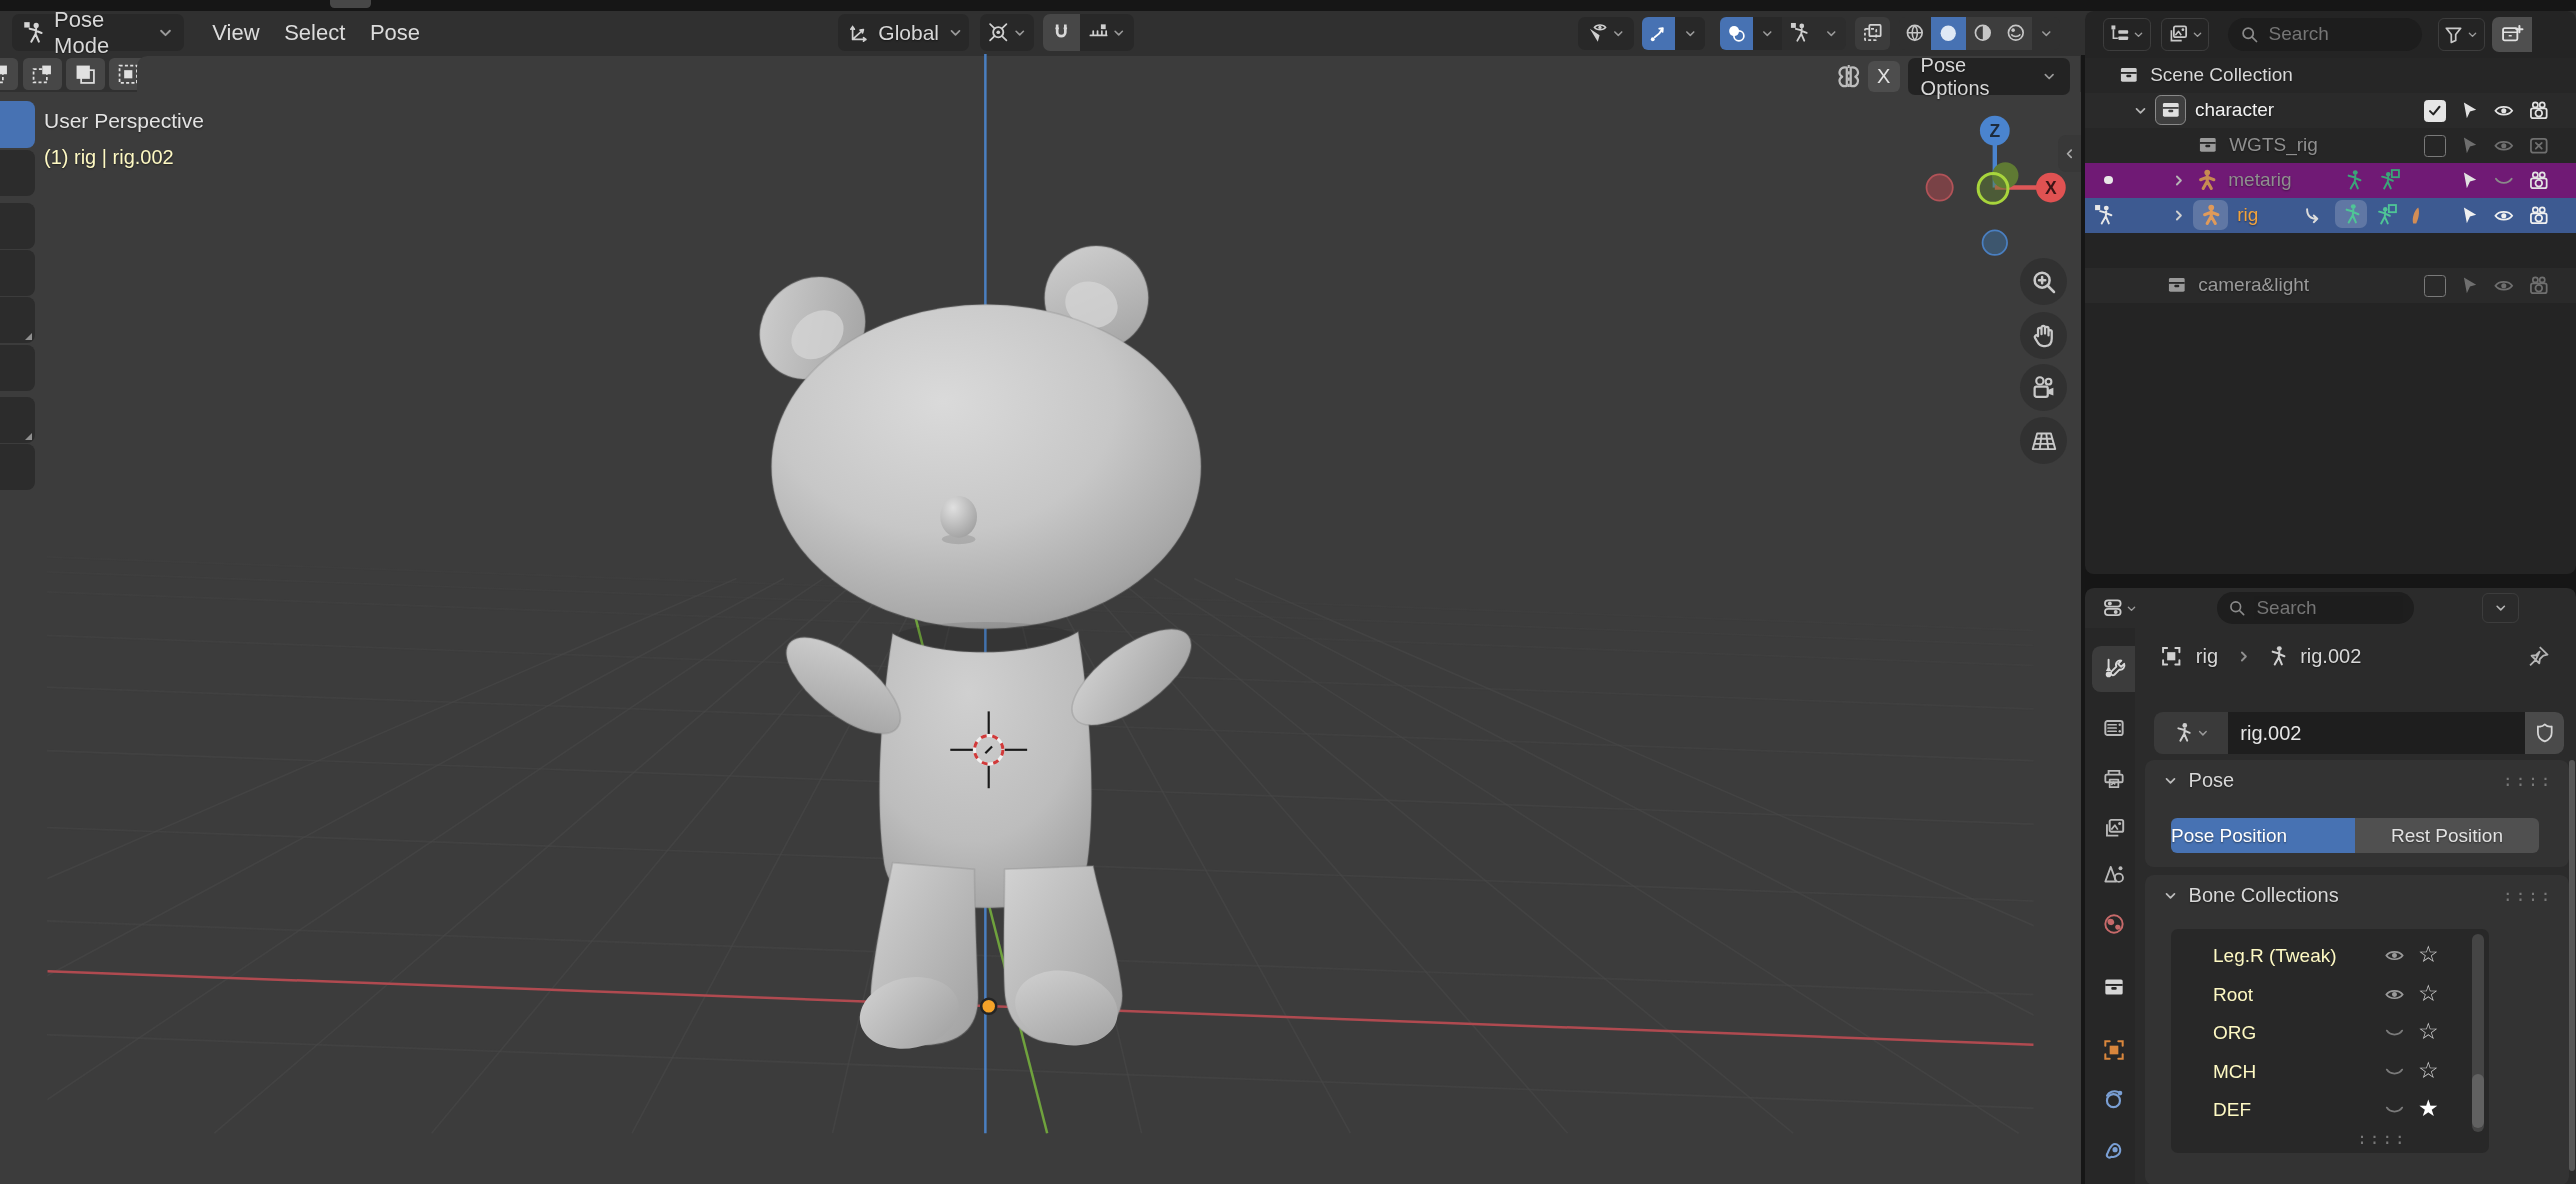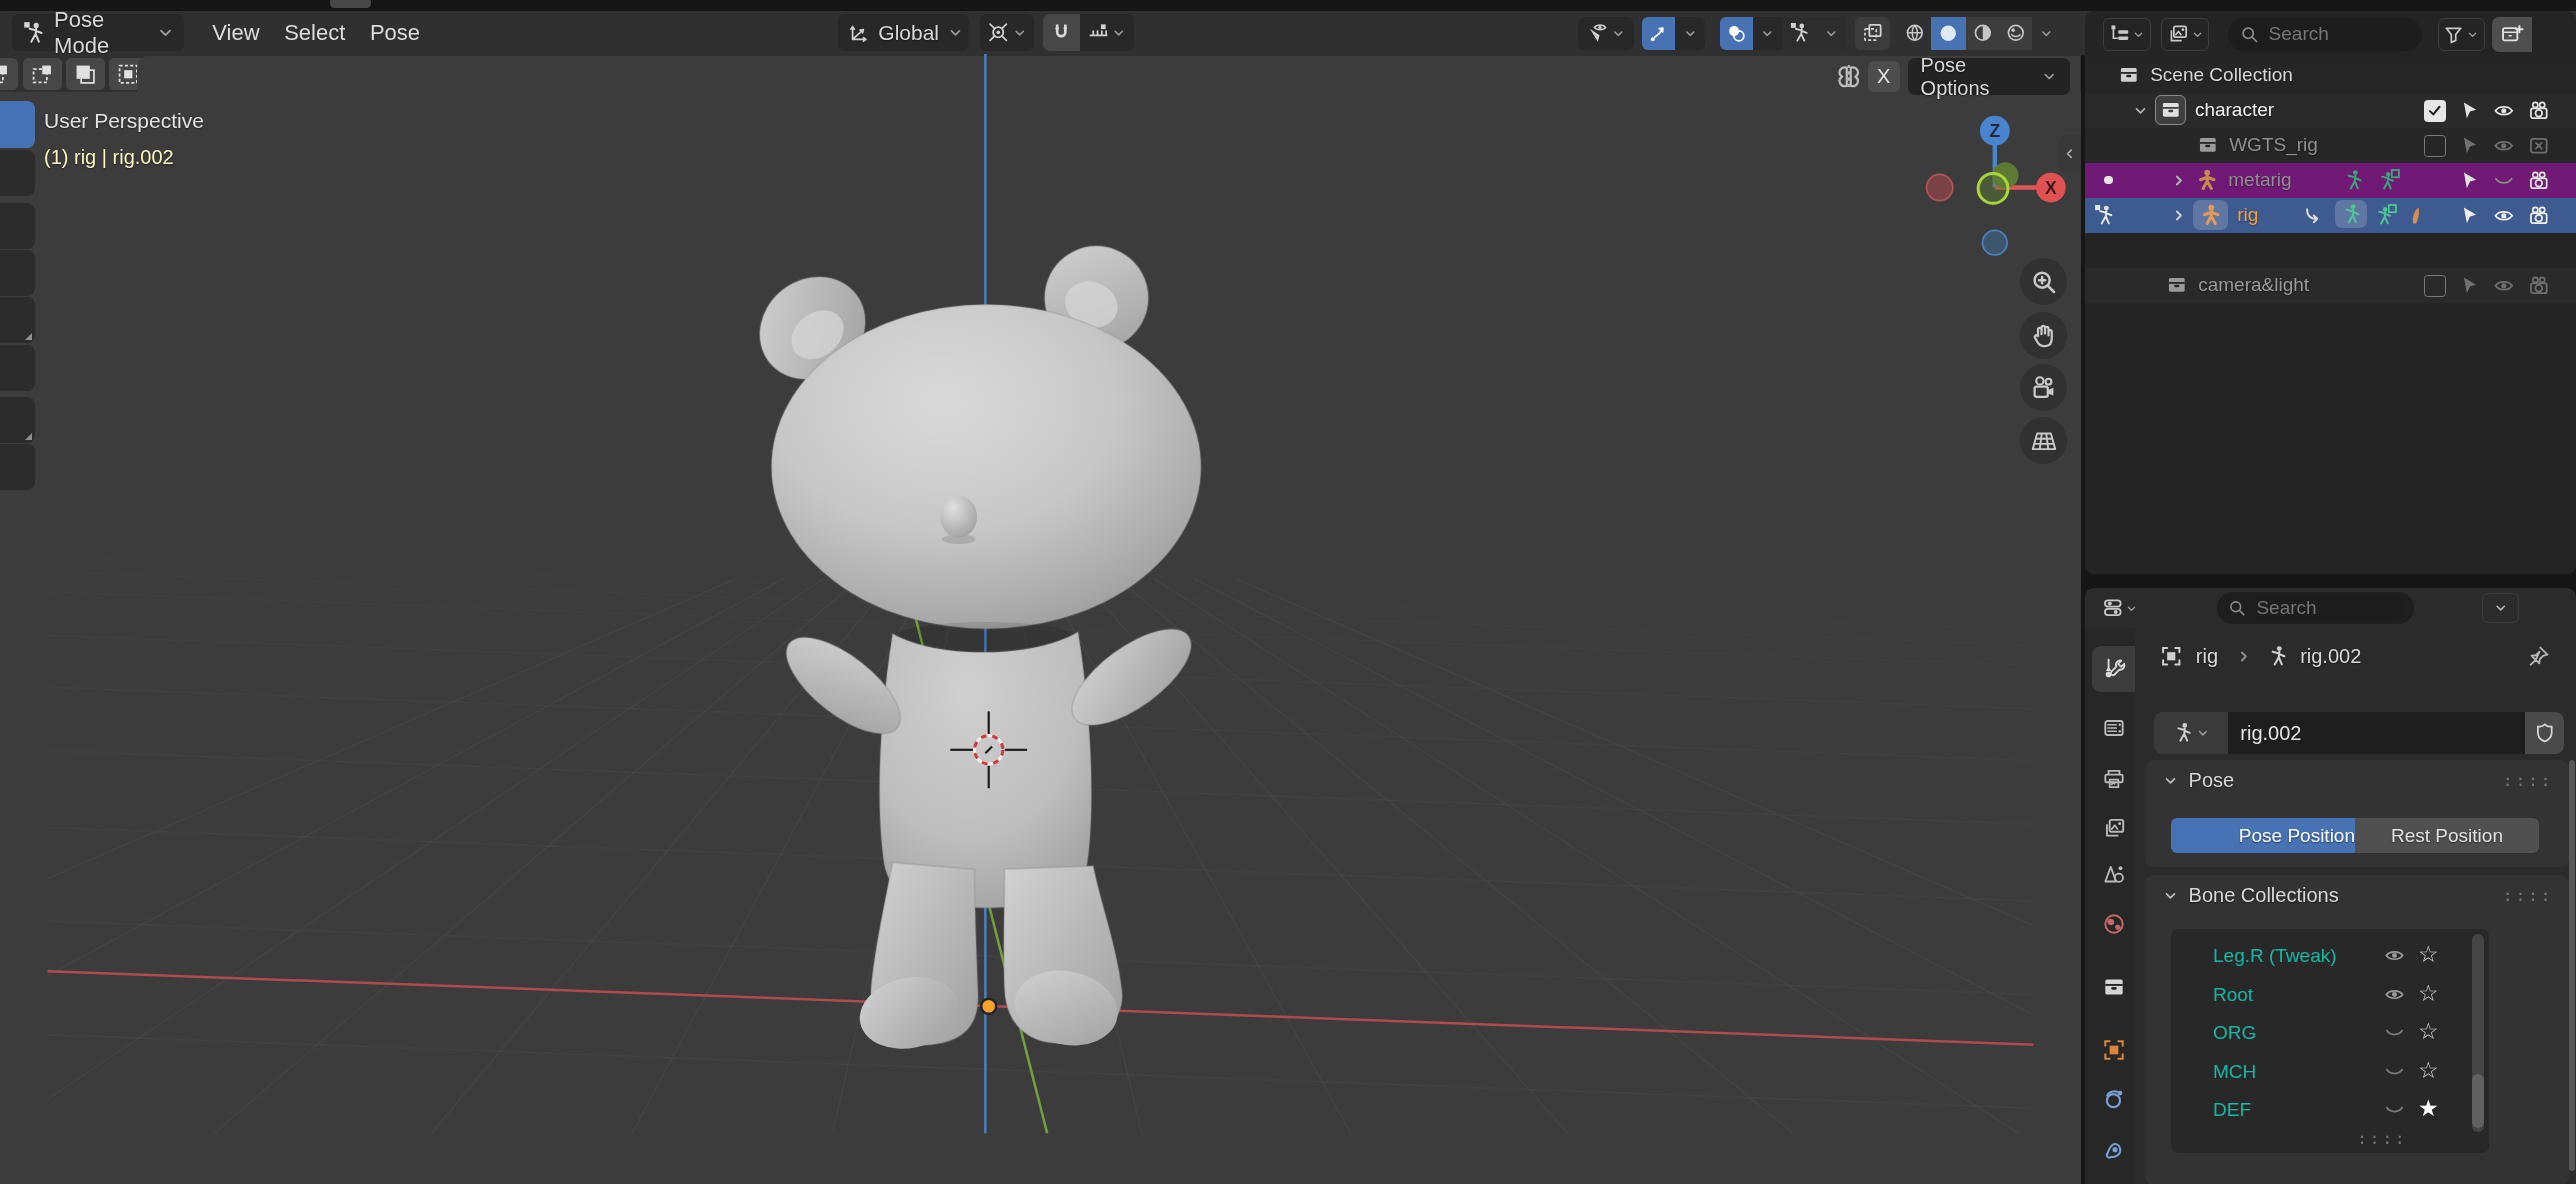--- a/index.html
+++ b/index.html
@@ -31,21 +31,21 @@
   .cb{width:22px;height:22px;border:1.8px solid #c4c4c4;border-radius:3.5px;}
   .cb.dim{border-color:#7a7a7a;}
   .cb.checked{background:#e6e6e6;border-color:#e6e6e6;display:flex;align-items:center;justify-content:center;}
   
   #props{left:2085px;top:588px;width:491px;height:597px;background:#2b2b2b;border-radius:8.8px 8.8px 0 0;overflow:hidden;}
   #props-tabs{position:absolute;left:0;top:40px;width:50px;height:557px;background:#272727;}
   .ptab{position:absolute;left:7px;width:43px;height:46px;display:flex;align-items:center;justify-content:center;color:#b9b9b9;}
   .ptab.active{background:#3c3c3c;border-radius:8.8px 0 0 8.8px;color:#d9d9d9;}
   .panel{position:absolute;left:60px;width:424px;background:#333333;border-radius:8.8px;}
   .grip{color:#787878;font-size:16.6px;letter-spacing:2.6px;font-family:"DejaVu Sans Mono",monospace;}
-  .listrow-name{font-size:19px;color:#14b8a6;}
+  .listrow-name{font-size:19px;color:#fef9c3;}
   input.search{background:#1d1d1d;border:none;outline:none;color:#cfcfcf;font-size:19px;font-family:"Liberation Sans",sans-serif;width:100%;}
   input.search::placeholder{color:#757575;}
   input.namefield{background:#1e1e1e;border:none;outline:none;color:#e6e6e6;font-size:20px;font-family:"Liberation Sans",sans-serif;width:100%;padding:0 12.3px;}
 </style>
 </head>
 <body>
 
 <svg width="0" height="0" style="position:absolute">
   <defs>
     <symbol id="i-chev" viewBox="0 0 24 24">
@@ -1055,21 +1055,21 @@
         <span class="ico" style="color:#bdbdbd;">
             <svg class="ic" width="19" height="19" viewBox="0 0 22 22">
               <use href="#i-chev"></use>
             </svg>
           </span>
         <span class="txt" style="font-size:20px;margin-left:8.8px;">Pose</span>
       </span>
       <span class="grip">::::</span>
     </div>
     <div class="abs row" style="left:26px;top:58px;width:368px;height:35px;border-radius:6.1px;overflow:hidden;">
-      <div style="width:184px;height:35px;background:#4772b3;display:flex;align-items:center;justify-content:flex-end;">
+      <div style="width:184px;height:35px;background:#4772b3;display:flex;align-items:center;justify-content:flex-start;">
         <span class="txt" style="font-size:19px;color:#fff;">Pose Position</span>
       </div>
       <div style="width:184px;height:35px;background:#505050;display:flex;align-items:center;justify-content:center;">
         <span class="txt" style="font-size:19px;color:#e2e2e2;">Rest Position</span>
       </div>
     </div>
   </div>
 
   <div class="panel" style="top:287px;height:310px;">
     <div class="row" style="height:40px;padding:0 15.8px;justify-content:space-between;">

